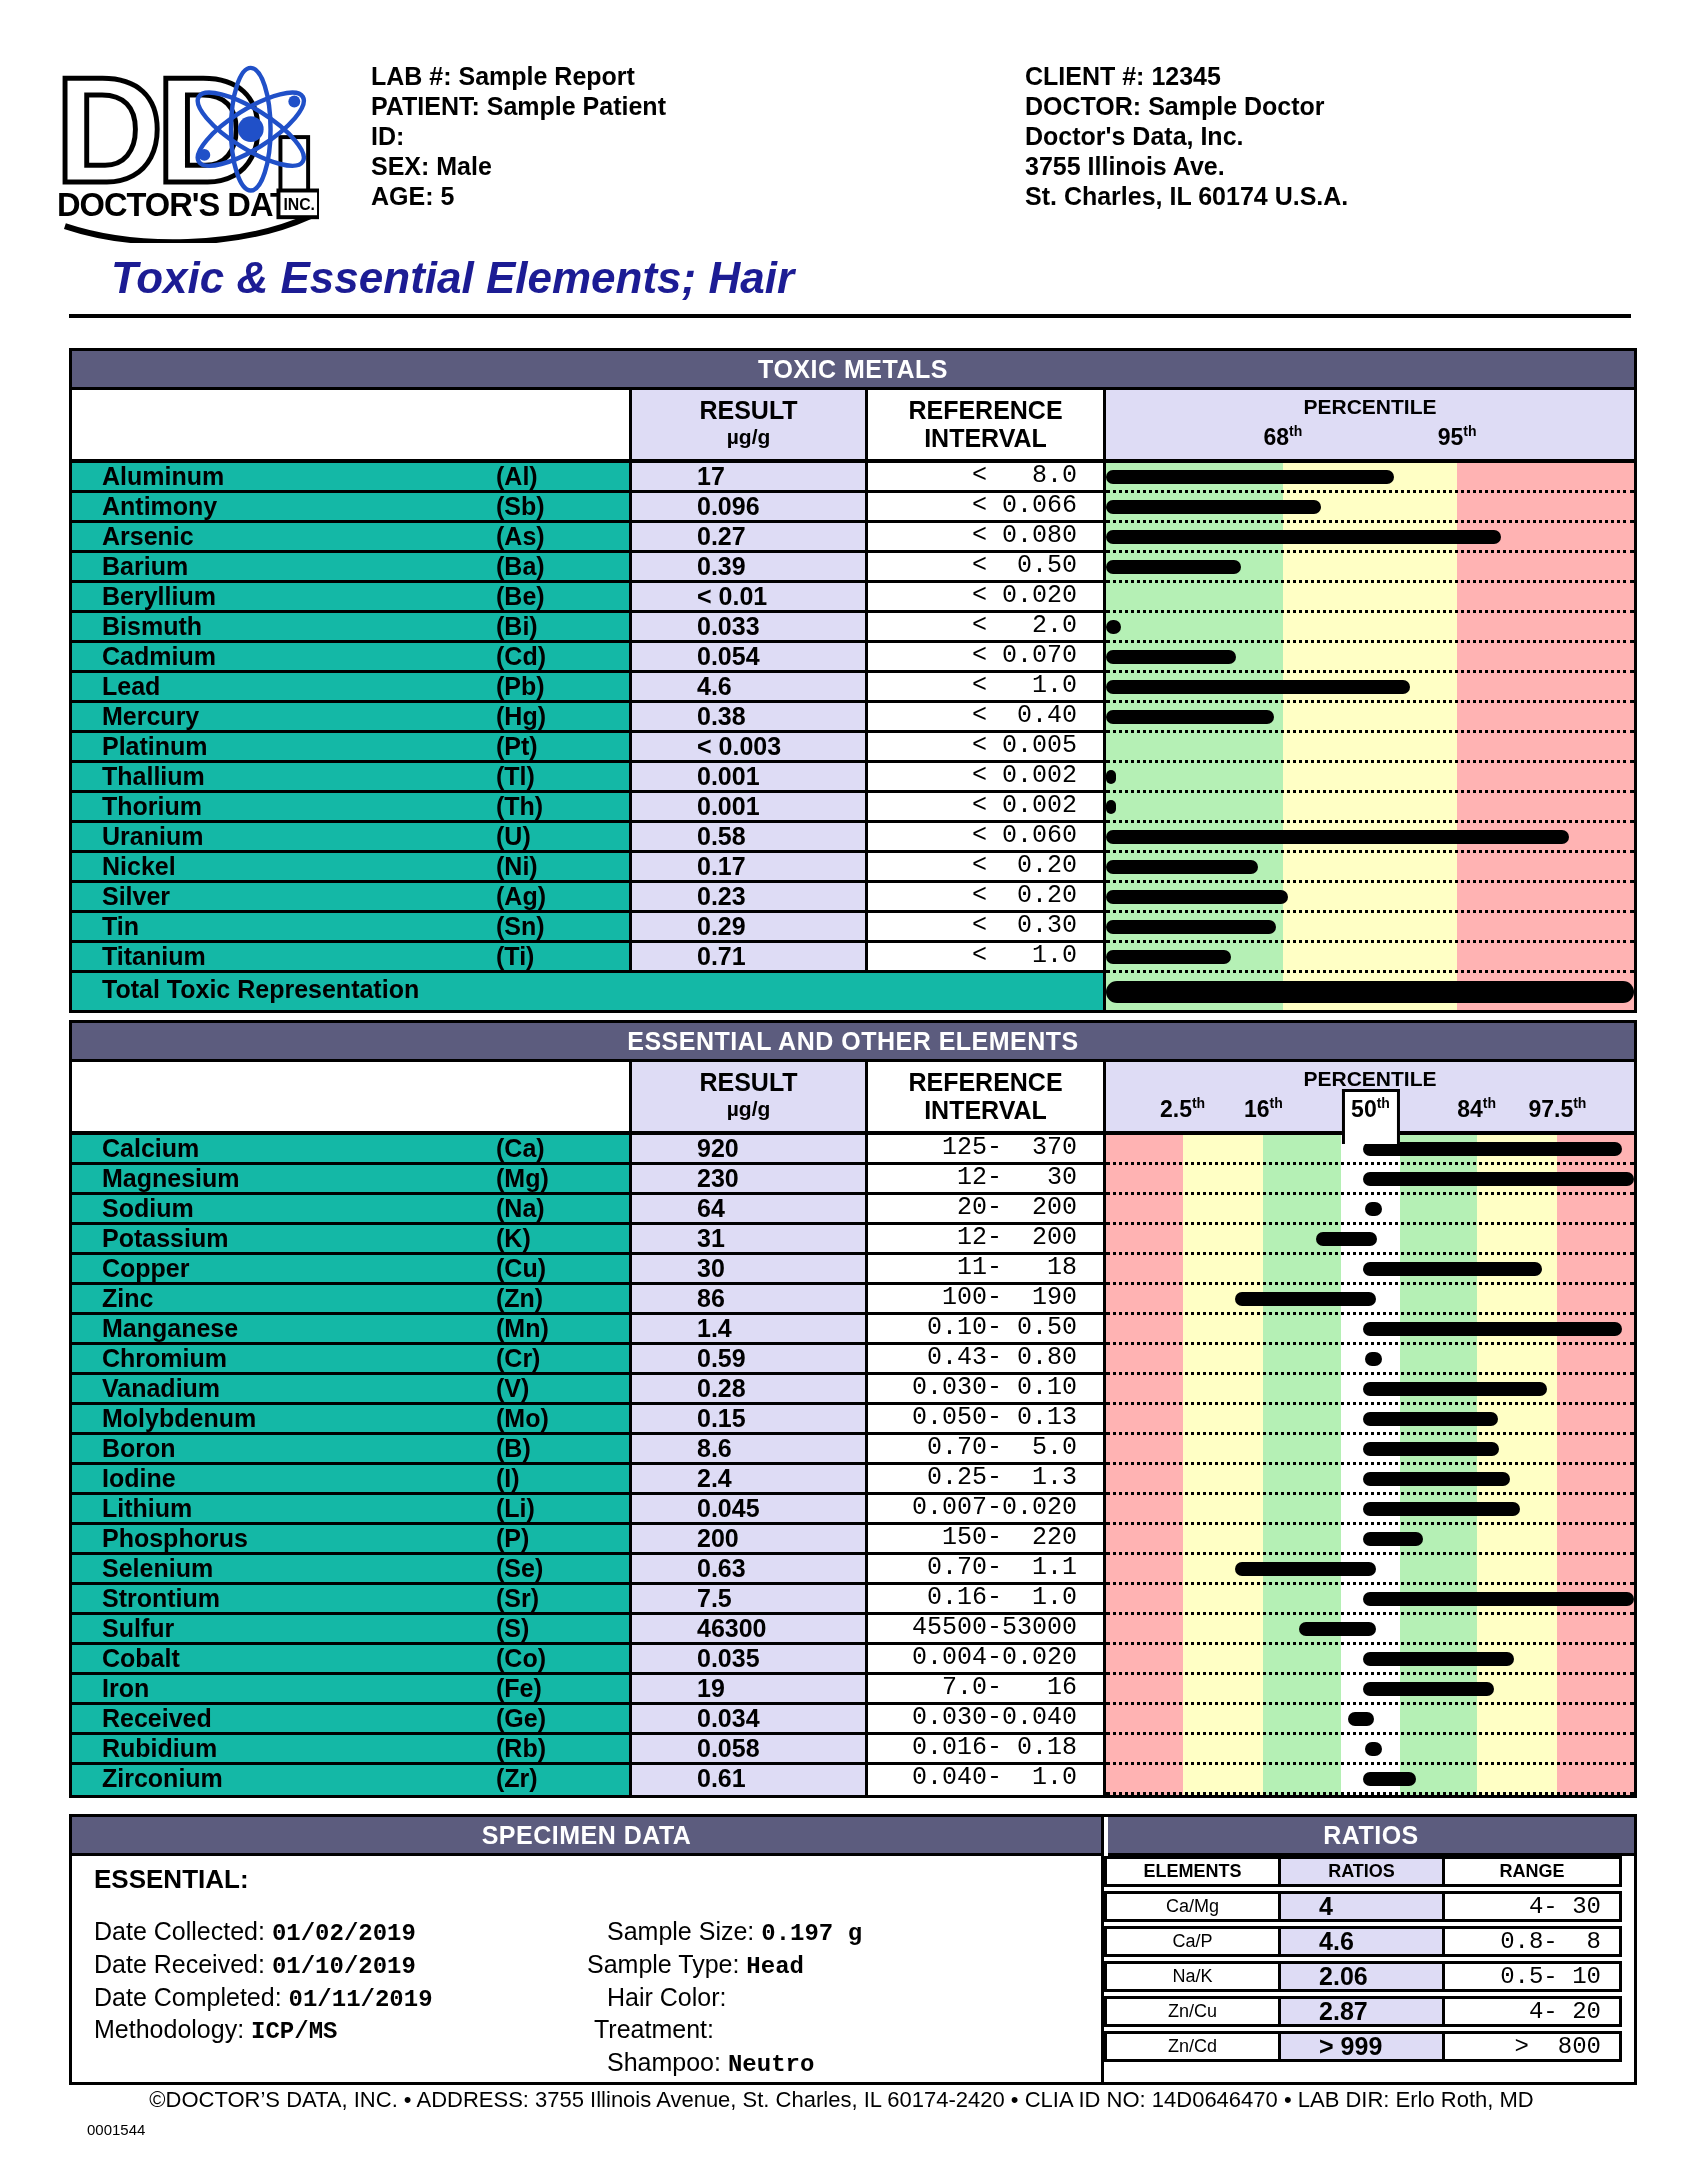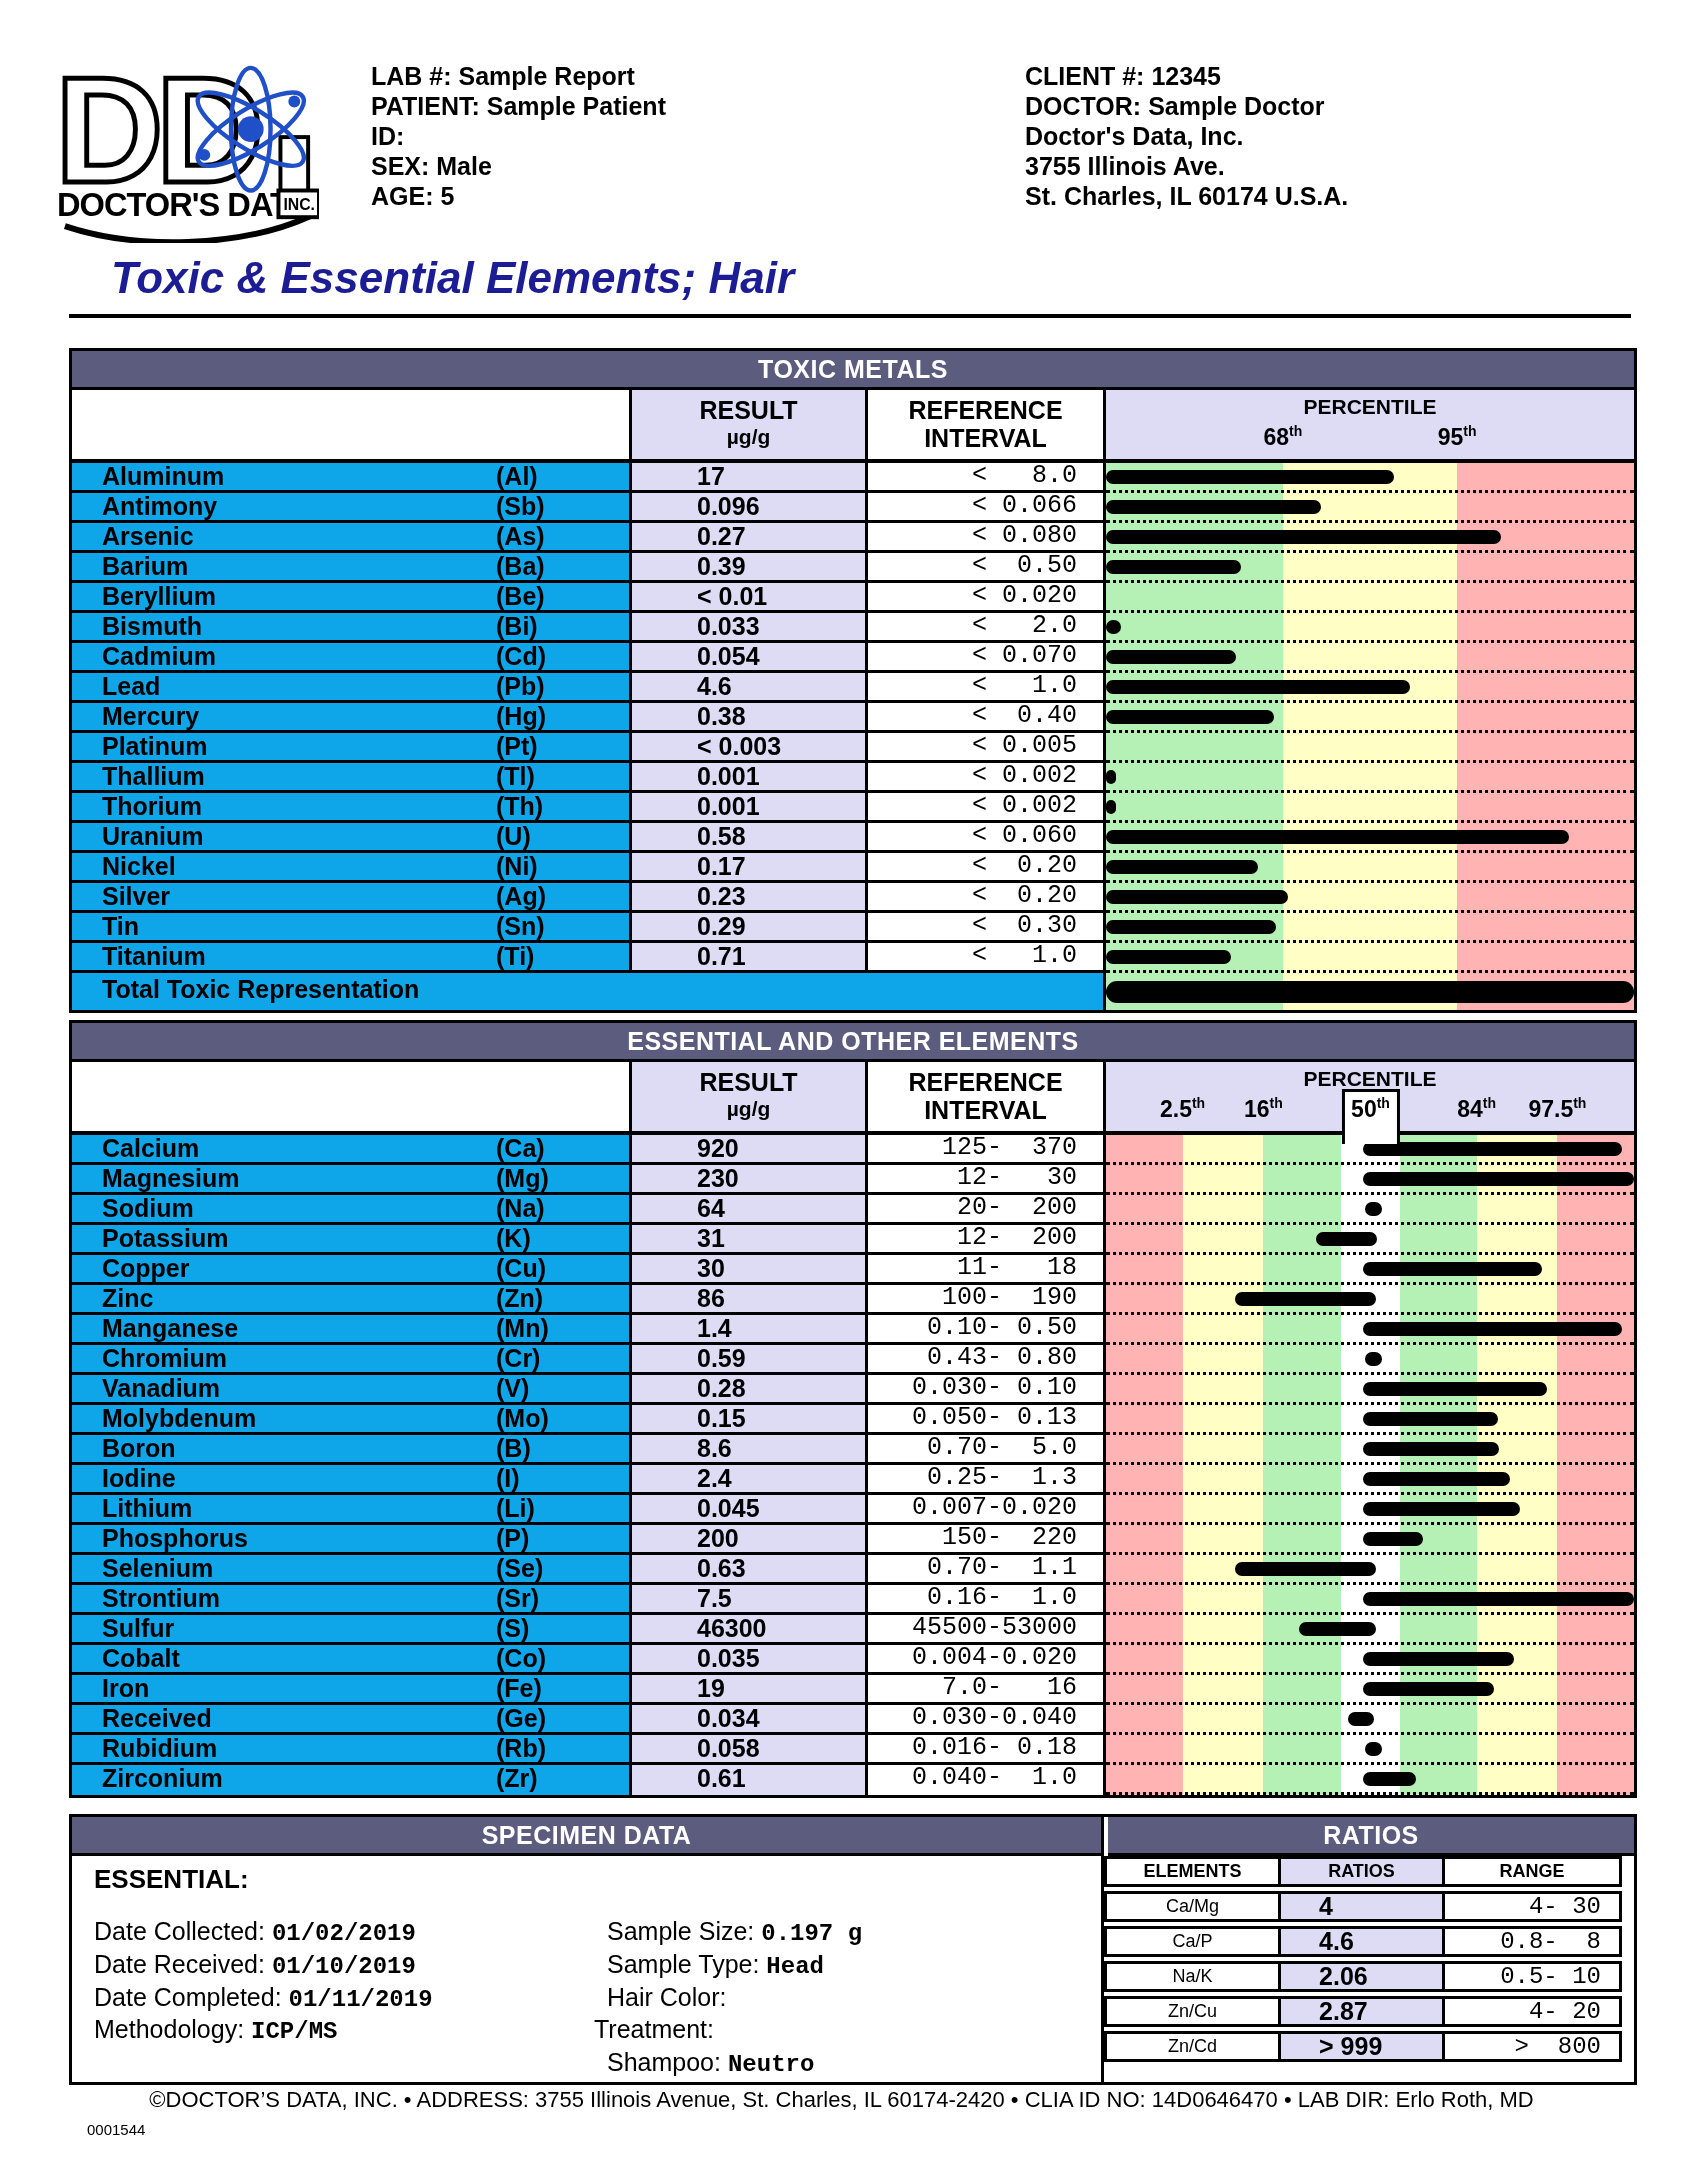--- a/index.html
+++ b/index.html
@@ -45,21 +45,21 @@
   .fifty-box {
     position:absolute; top:27px; height:55px; width:11%; transform:translateX(-50%);
     background:#fff; border:3px solid #000; border-bottom:none; z-index:5;
     box-sizing:border-box; text-align:center; font-weight:bold; font-size:23px; padding-top:3px;
   }
   .fifty-box sup { font-size:14px; }
 
   .trow { display:grid; grid-template-columns:560px 236px 238px 1fr; height:30px; }
   .trow > div { box-sizing:border-box; overflow:visible; }
   .cname { font-weight:bold; font-size:25px; line-height:26px; padding-left:30px; position:relative;
-           border-right:3px solid #000; border-bottom:3px solid #000; background:#0ea5e9; }
+           border-right:3px solid #000; border-bottom:3px solid #000; background:#14b8a6; }
   .esym { position:absolute; left:424px; top:0; }
   .cresult { background:var(--lavender); font-weight:bold; font-size:25px; line-height:26px; padding-left:65px;
              border-right:3px solid #000; border-bottom:3px solid #000; }
   .cref { font-family:"Liberation Mono", monospace; font-size:25px; line-height:26px; text-align:right;
           padding-right:26px; white-space:pre; border-right:3px solid #000; border-bottom:3px solid #000; background:#fff; }
   .cchart { position:relative; border-bottom:3px dotted #000; }
   .trow:last-child .cname, .trow:last-child .cresult, .trow:last-child .cref { border-bottom:none; }
   .bar { position:absolute; top:50%; transform:translateY(-50%); height:14px; background:#000;
          border-radius:9px; min-width:10px; }
   .trow.total { height:37px; }
@@ -484,21 +484,21 @@
 <div id="bottom-box" class="abs">
   <div id="spec-col">
     <div class="secbar">SPECIMEN DATA</div>
     <div id="spec-content">
       <div id="comments-label">ESSENTIAL:</div>
     <div class="spec-field" style="left: 22px; top: 61px;"><span class="lab">Date Collected: </span><span class="val">01/02/2019</span></div>
         <div class="spec-field" style="left: 22px; top: 94px;"><span class="lab">Date Received: </span><span class="val">01/10/2019</span></div>
         <div class="spec-field" style="left: 22px; top: 127px;"><span class="lab">Date Completed: </span><span class="val">01/11/2019</span></div>
         <div class="spec-field" style="left: 22px; top: 159px;"><span class="lab">Methodology: </span><span class="val">ICP/MS</span></div>
         <div class="spec-field" style="left: 535px; top: 61px;"><span class="lab">Sample Size: </span><span class="val">0.197 g</span></div>
-        <div class="spec-field" style="left: 535px; top: 94px;"><span class="lab">Sample Type: </span><span class="val">Head</span></div>
+        <div class="spec-field" style="left: 515px; top: 94px;"><span class="lab">Sample Type: </span><span class="val">Head</span></div>
         <div class="spec-field" style="left: 535px; top: 127px;"><span class="lab">Hair Color: </span><span class="val"></span></div>
         <div class="spec-field" style="left: 522px; top: 159px;"><span class="lab">Treatment: </span><span class="val"></span></div>
         <div class="spec-field" style="left: 535px; top: 192px;"><span class="lab">Shampoo: </span><span class="val">Neutro</span></div>
       </div>
   </div>
   <div id="ratio-col">
     <div class="secbar">RATIOS</div>
     <div id="ratios-table">
         <div class="rrow rhead">
           <div class="rel">ELEMENTS</div>

